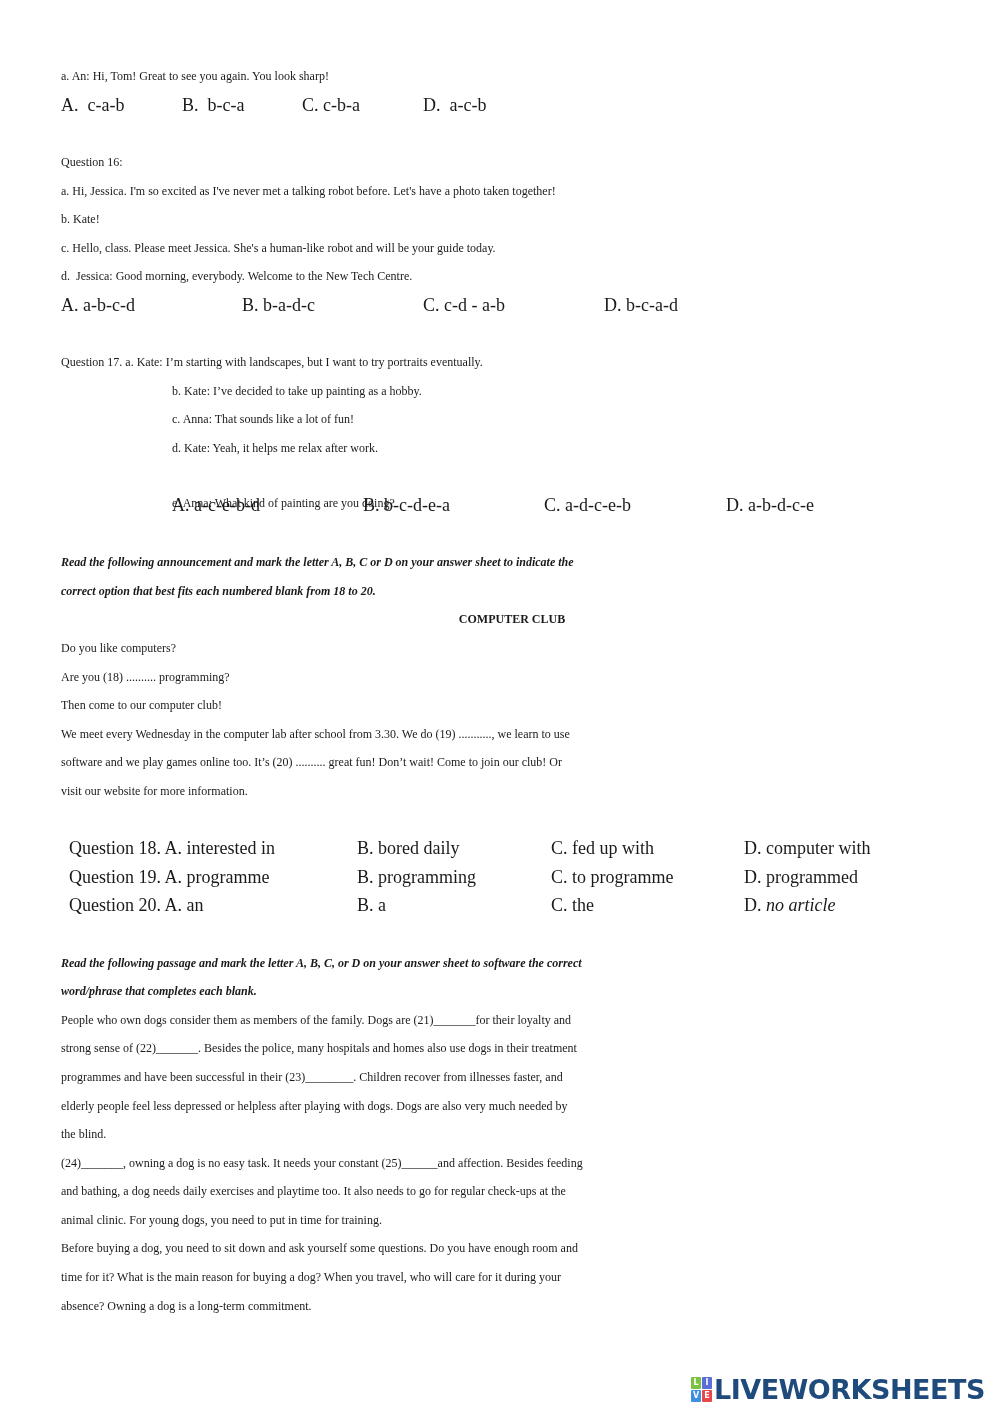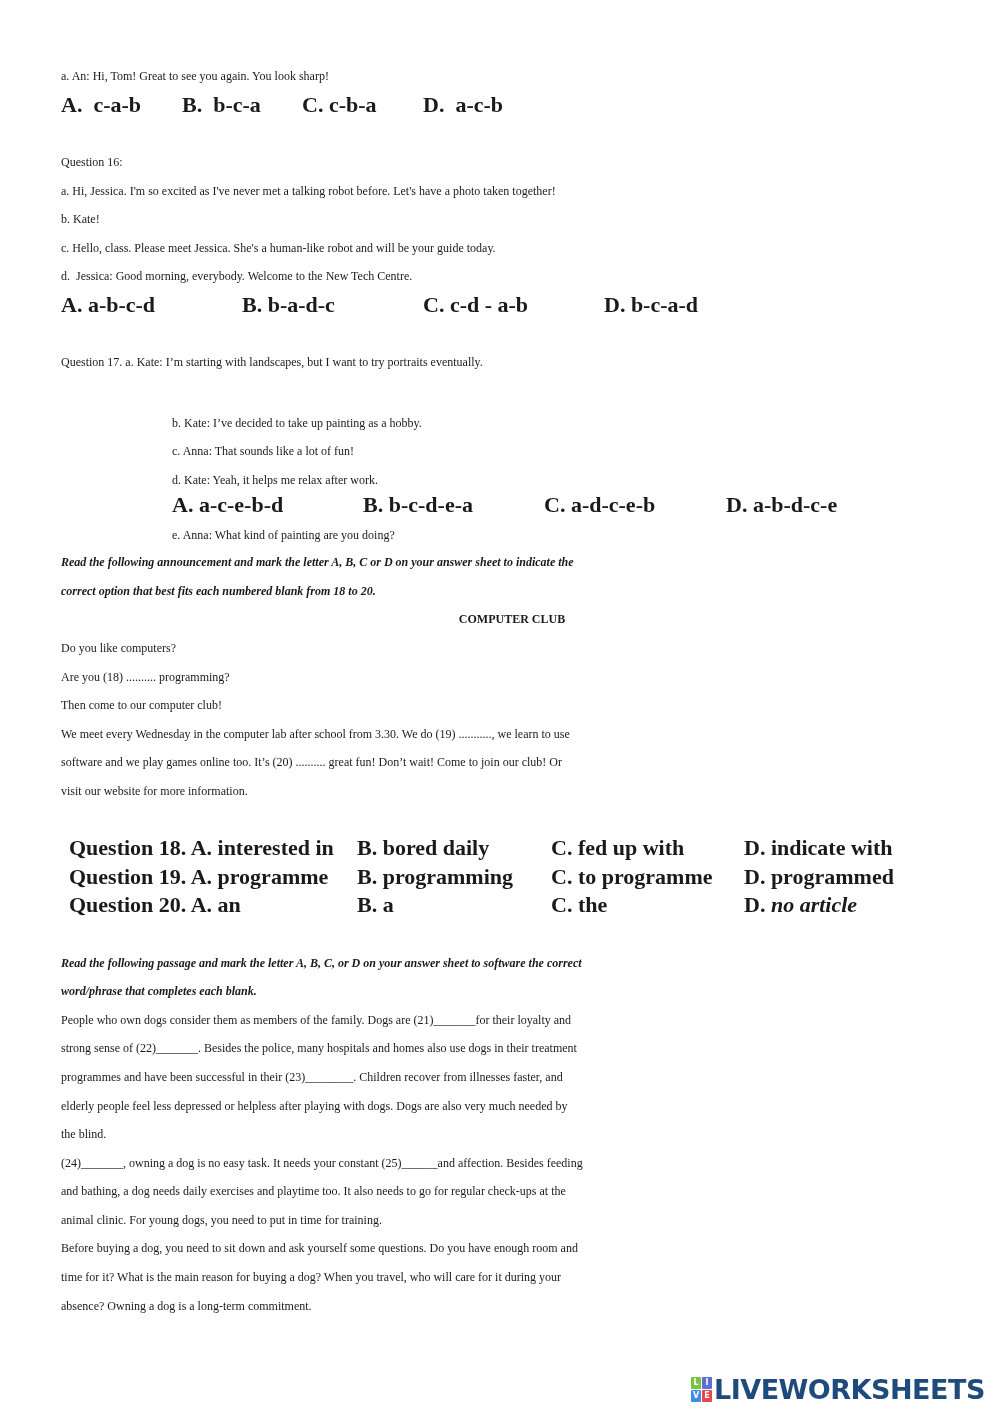--- a/index.html
+++ b/index.html
@@ -1,23 +1,23 @@
 <!DOCTYPE html>
 <html><head>
   <meta charset="utf-8">
   <style>
     html, body { margin: 0; padding: 0; background: #ffffff; }
     body { width: 1000px; height: 1414px; position: relative; overflow: hidden;
            font-family: "Liberation Serif", serif; color: #1a1a1a; }
     .ln { position: absolute; left: 61px; font-size: 12px; line-height: 22px; white-space: pre; }
-    .ind { left: 172px; margin-top: 32px; }
+    .ind { left: 172px; }
     .bi { font-weight: bold; font-style: italic; }
     .b { font-weight: bold; }
     .i { font-style: italic; }
-    .opt { position: absolute; font-size: 22px; line-height: 22px; white-space: pre; font-weight: bold; }
+    .opt { position: absolute; font-size: 18px; line-height: 22px; white-space: pre; }
     .center { left: 0; width: 1024px; text-align: center; }
     .logo { position: absolute; left: 691px; top: 1374px; height: 30px; display: flex; align-items: center; }
     .logo-grid { display: grid; grid-template-columns: 10px 10px; grid-template-rows: 12px 12px; gap: 1px; margin-right: 2px; }
     .logo-grid span { font-family: "DejaVu Sans", sans-serif; font-size: 8px; font-weight: bold; color: #ffffff;
                       display: flex; align-items: center; justify-content: center; border-radius: 1px; }
     .logo-text { font-family: "DejaVu Sans", sans-serif; font-weight: bold; font-size: 27px; letter-spacing: -0.5px; color: #1f4a7c; }
   </style>
 </head>
 <body>
 
@@ -53,21 +53,21 @@
 <div class="ln" style="top:637px">Do you like computers?</div>
 <div class="ln" style="top:666px">Are you (18) .......... programming?</div>
 <div class="ln" style="top:694px">Then come to our computer club!</div>
 <div class="ln" style="top:723px">We meet every Wednesday in the computer lab after school from 3.30. We do (19) ..........., we learn to use</div>
 <div class="ln" style="top:751px">software and we play games online too. It’s (20) .......... great fun! Don’t wait! Come to join our club! Or</div>
 <div class="ln" style="top:780px">visit our website for more information.</div>
 
 <div class="opt" style="left:69px;top:837px">Question 18. A. interested in</div>
 <div class="opt" style="left:357px;top:837px">B. bored daily</div>
 <div class="opt" style="left:551px;top:837px">C. fed up with</div>
-<div class="opt" style="left:744px;top:837px">D. indicate with</div>
+<div class="opt" style="left:744px;top:837px">D. computer with</div>
 
 <div class="opt" style="left:69px;top:866px">Question 19. A. programme</div>
 <div class="opt" style="left:357px;top:866px">B. programming</div>
 <div class="opt" style="left:551px;top:866px">C. to programme</div>
 <div class="opt" style="left:744px;top:866px">D. programmed</div>
 
 <div class="opt" style="left:69px;top:894px">Question 20. A. an</div>
 <div class="opt" style="left:357px;top:894px">B. a</div>
 <div class="opt" style="left:551px;top:894px">C. the</div>
 <div class="opt" style="left:744px;top:894px"><span>D. </span><span class="i">no article</span></div>

